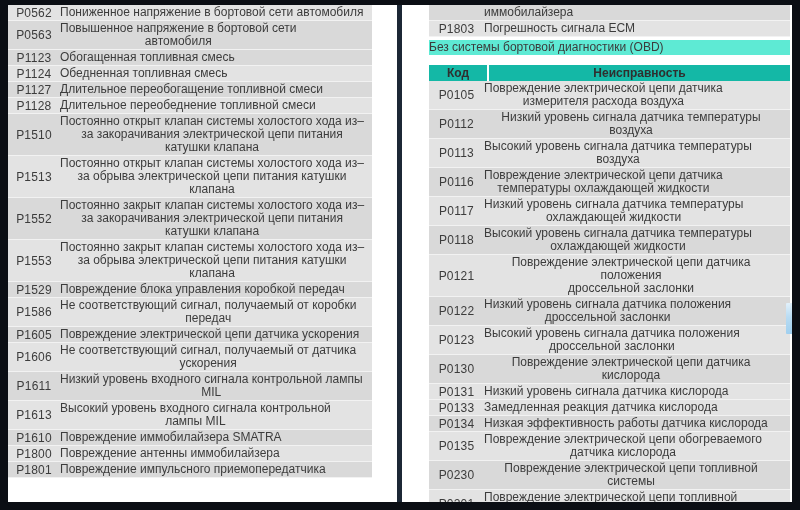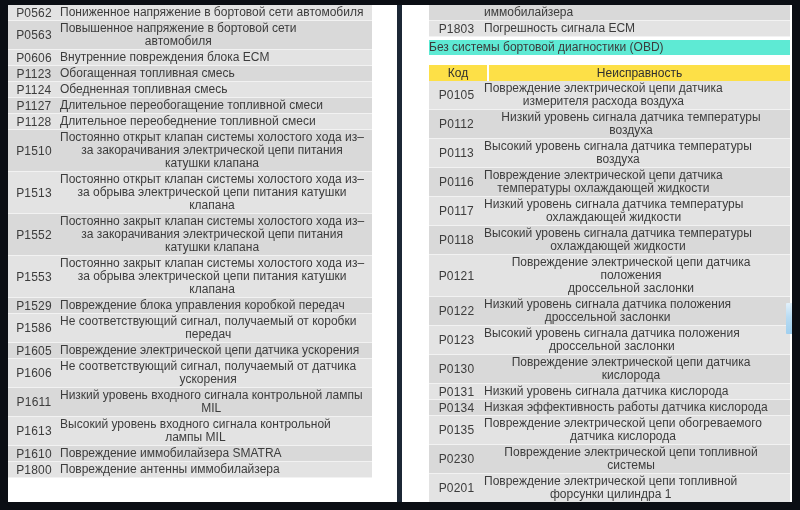--- a/index.html
+++ b/index.html
@@ -39,21 +39,21 @@
   .left-table .cell-desc { padding-right:4px; }
   
   .right-panel { position:absolute; left:421px; top:0; width:361px; }
   .right-panel .cell-code { width:55px; }
   .right-panel .cell-desc { padding-right:12px; }
   .section-heading {
     font-size:12px; color:#3c3c3c; line-height:15px;
     margin:3px 0 10px 0; background:#5eead4;
   }
   .thead { display:flex; font-size:12px; color:#2f2f2f; }
-  .th { background:#fde047; line-height:16px; text-align:center; }
+  .th { background:#14b8a6; line-height:16px; text-align:center;font-weight:bold; }
   .th-code { width:58px; }
   .th-gap { width:2px; background:#ffffff; }
   .th-fault { flex:1 1 auto; }
   .scroll-thumb {
     position:absolute; left:778px; top:298px; width:12px; height:31px;
     background:linear-gradient(180deg,#e2f1fb 0%,#b9dcf3 45%,#9fcfef 100%);
     border-radius:1px;
   }
 </style>
 </head>
@@ -67,24 +67,20 @@
     <div class="cell-code">P0562</div>
     <div class="cell-desc"><span>Пониженное напряжение в бортовой сети автомобиля</span></div>
   </div>
 
   <div class="row shade-b">
     <div class="cell-code">P0563</div>
     <div class="cell-desc"><span>Повышенное напряжение в бортовой сети
 автомобиля</span></div>
   </div>
 
-  <div class="row shade-a">
-    <div class="cell-code">P0606</div>
-    <div class="cell-desc"><span>Внутренние повреждения блока ECM</span></div>
-  </div>
 
   <div class="row shade-b">
     <div class="cell-code">P1123</div>
     <div class="cell-desc"><span>Обогащенная топливная смесь</span></div>
   </div>
 
   <div class="row shade-a">
     <div class="cell-code">P1124</div>
     <div class="cell-desc"><span>Обедненная топливная смесь</span></div>
   </div>
@@ -164,20 +160,24 @@
   <div class="row shade-b">
     <div class="cell-code">P1610</div>
     <div class="cell-desc"><span>Повреждение иммобилайзера SMATRA</span></div>
   </div>
 
   <div class="row shade-a">
     <div class="cell-code">P1800</div>
     <div class="cell-desc"><span>Повреждение антенны иммобилайзера</span></div>
   </div>
 
+  <div class="row shade-b">
+    <div class="cell-code">P1801</div>
+    <div class="cell-desc"><span>Повреждение импульсного приемопередатчика</span></div>
+  </div>
 </div>
 
     <div class="divider"></div>
 
     <div class="right-panel">
       <div class="tbl" id="carryover-table">
   <div class="row shade-b">
     <div class="cell-code"></div>
     <div class="cell-desc"><span>иммобилайзера</span></div>
   </div>
@@ -254,20 +254,24 @@
     <div class="cell-code">P0130</div>
     <div class="cell-desc"><span>Повреждение электрической цепи датчика кислорода</span></div>
   </div>
 
   <div class="row shade-a">
     <div class="cell-code">P0131</div>
     <div class="cell-desc"><span>Низкий уровень сигнала датчика кислорода</span></div>
   </div>
 
 
+  <div class="row shade-a">
+    <div class="cell-code">P0133</div>
+    <div class="cell-desc"><span>Замедленная реакция датчика кислорода</span></div>
+  </div>
 
   <div class="row shade-b">
     <div class="cell-code">P0134</div>
     <div class="cell-desc"><span>Низкая эффективность работы датчика кислорода</span></div>
   </div>
 
   <div class="row shade-a">
     <div class="cell-code">P0135</div>
     <div class="cell-desc"><span>Повреждение электрической цепи обогреваемого
 датчика кислорода</span></div>

